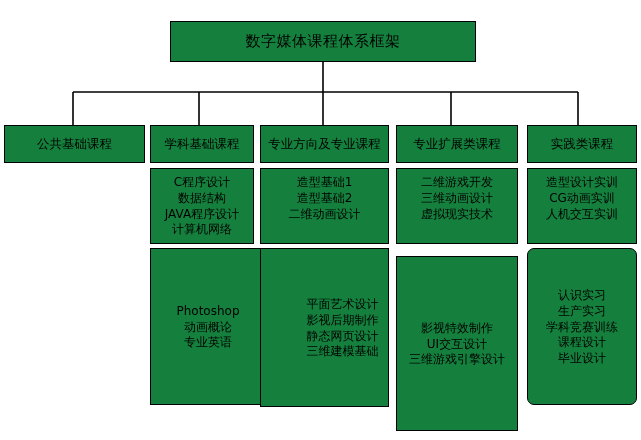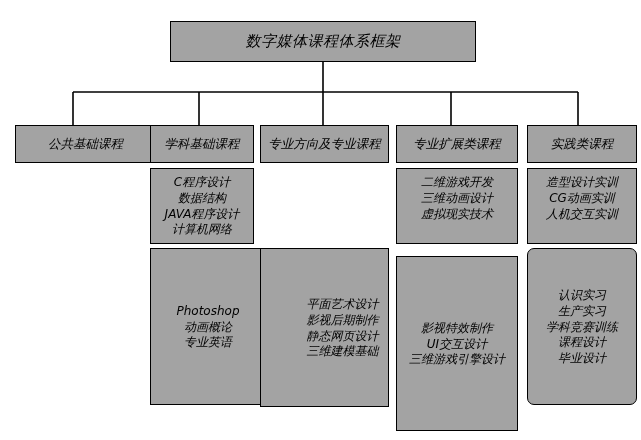--- a/index.html
+++ b/index.html
@@ -20,47 +20,46 @@
     position: absolute;
     left: 0; top: 0;
     width: 641px;
     height: 440px;
   }
 
   
   .node {
     position: absolute;
     box-sizing: border-box;
-    background: #a3a3a3;
+    background: #15803d;
     border: 1.5px solid #000000;
     display: flex;
     align-items: center;
     justify-content: center;
     text-align: center;
     line-height: 1.32;
     white-space: pre-line;
-    font-style: italic;
   }
 
   
   #root-node {
     left: 170px;
     top: 21px;
     width: 306px;
     height: 41px;
     font-size: 15px;
     letter-spacing: 0.5px;
   }
 
   
   .header-node {
     height: 38px;
     font-size: 12.5px;
   }
-  #header-0 { left: 15px;   top: 125px; width: 141px; }
+  #header-0 { left: 4px;   top: 125px; width: 141px; }
   #header-1 { left: 150px; top: 125px; width: 104px; }
   #header-2 { left: 260px; top: 125px; width: 129px; }
   #header-3 { left: 396px; top: 125px; width: 122px; }
   #header-4 { left: 527px; top: 125px; width: 110px; }
 
   
   .content-node {
     font-size: 12px;
     align-items: flex-start;
     justify-content: center;
@@ -134,20 +133,23 @@
 
 
   <div class="node content-node" id="content-1-0">C程序设计
 数据结构
 JAVA程序设计
 计算机网络</div>
   <div class="node content-node" id="content-1-1">Photoshop
 动画概论
 专业英语</div>
 
+  <div class="node content-node" id="content-2-0">造型基础1
+造型基础2
+二维动画设计</div>
   <div class="node content-node" id="content-2-1">平面艺术设计
 影视后期制作
 静态网页设计
 三维建模基础</div>
 
   <div class="node content-node" id="content-3-0">二维游戏开发
 三维动画设计
 虚拟现实技术</div>
   <div class="node content-node" id="content-3-1">影视特效制作
 UI交互设计

